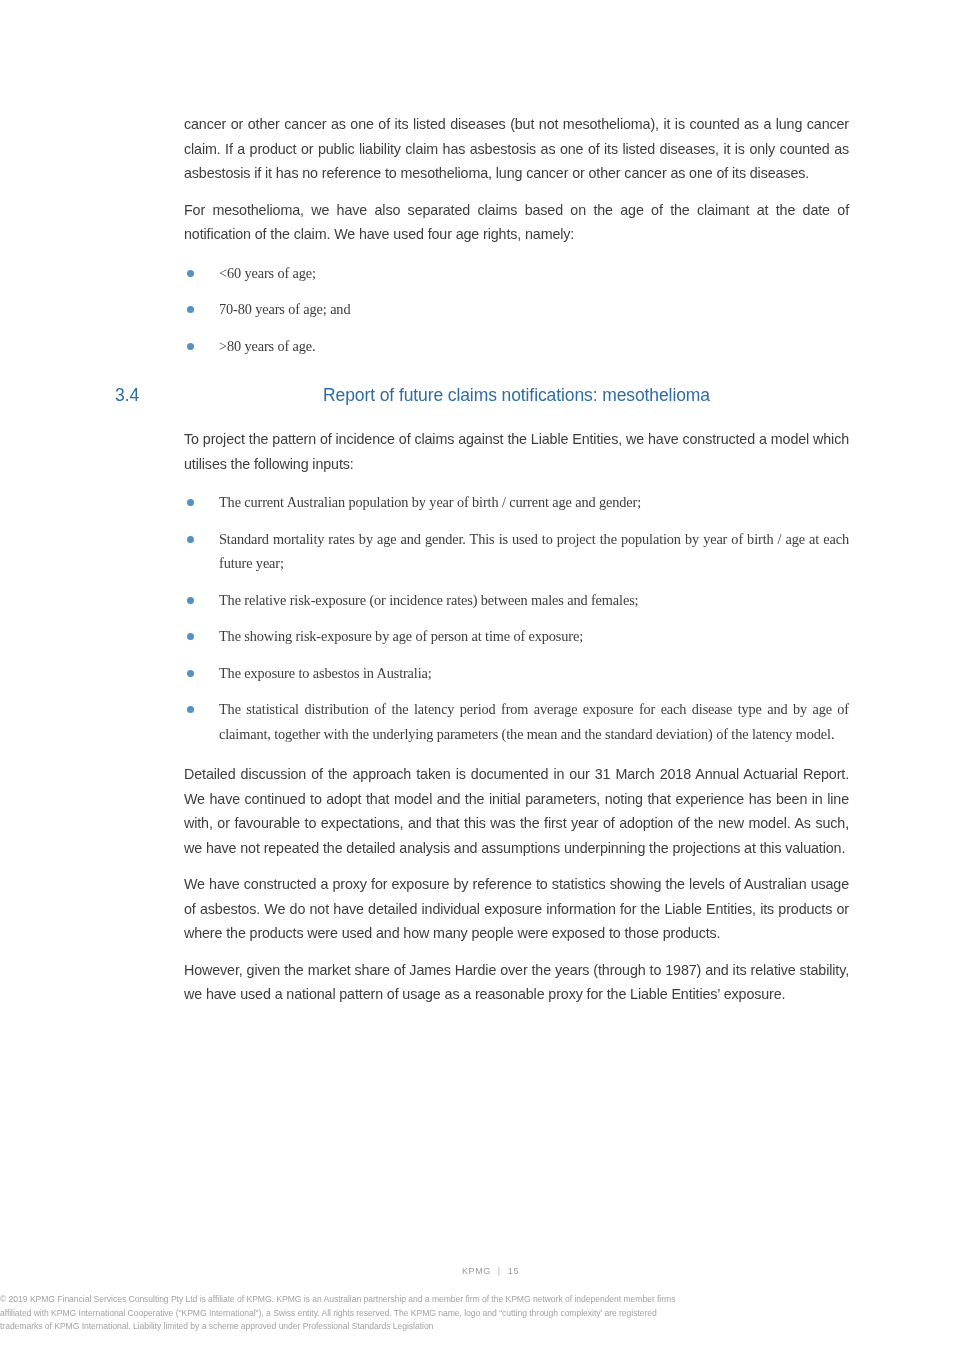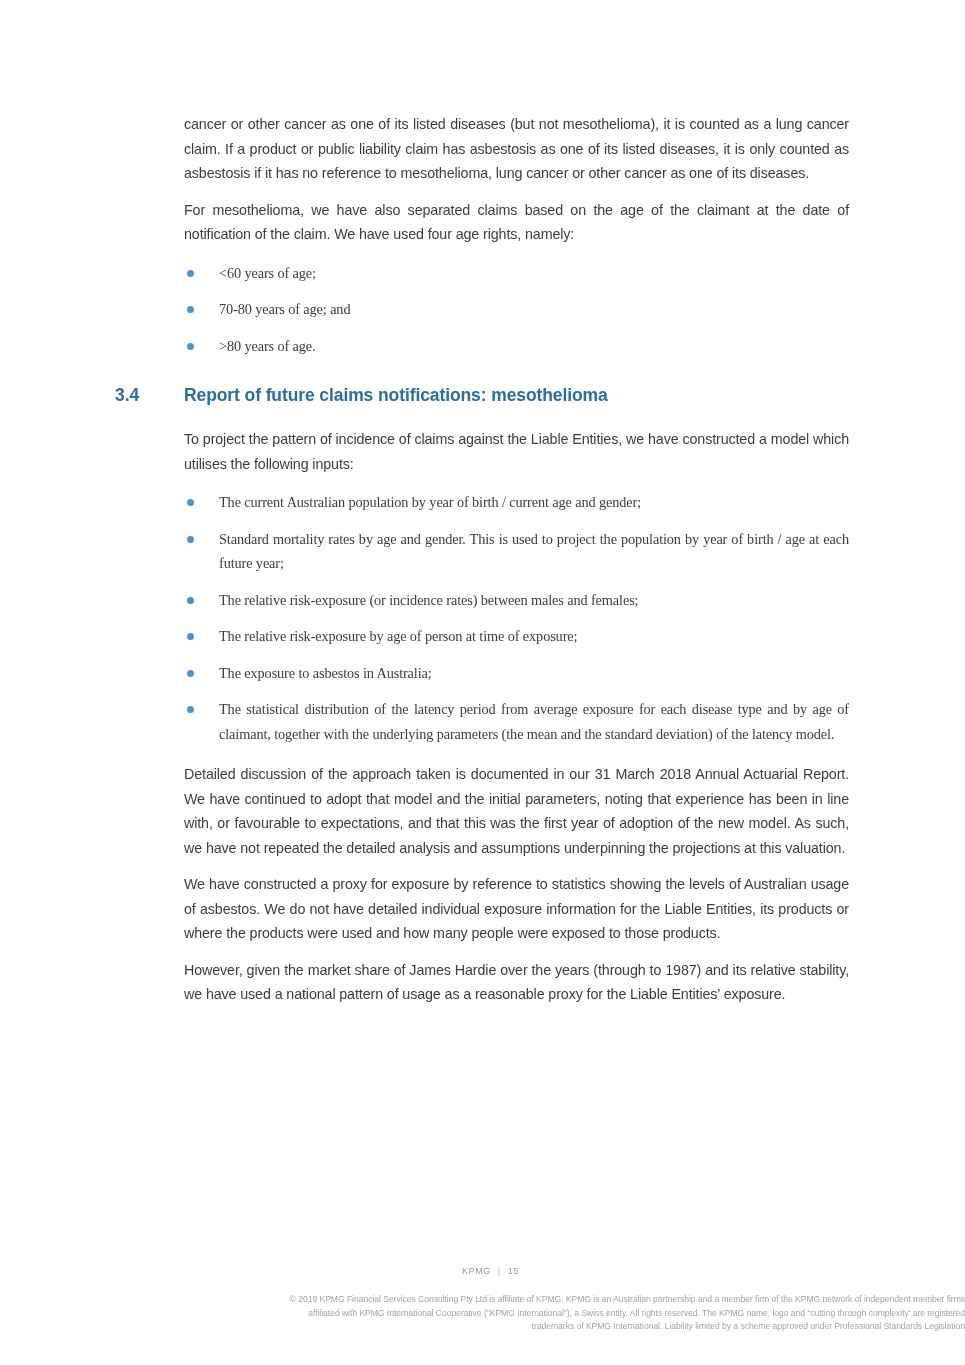--- a/index.html
+++ b/index.html
@@ -44,23 +44,24 @@
     width:7px;
     height:7px;
     border-radius:50%;
     background:#5191c6;
   }
   h2.section {
     position:relative;
     margin:26px 0 21px 0;
     font-size:17.5px;
     line-height:22px;
-    font-weight:700;
+    font-weight:400;
     color:#2e6da3;
     letter-spacing:-0.1px;
+    text-align:center;
   }
   h3.subsection {
     position:relative;
     margin:24px 0 15px 0;
     font-size:13.8px;
     line-height:18px;
     font-weight:400;
     color:#3fa2cb;
     letter-spacing:-0.1px;
   }
@@ -78,21 +79,21 @@
     font-size:9px;
     color:#9b9b9b;
     letter-spacing:0.6px;
   }
   .footer-pageno .sep { margin:0 7px; color:#b5b5b5; }
   .footer-legal {
     position:absolute;
     top:1293px;
     left:0;
     width:100%;
-    text-align:right;
+    text-align:left;
     font-size:8.6px;
     line-height:13.5px;
     color:#a3a3a3;
     letter-spacing:-0.05px;
   }
 </style>
 </head>
 <body>
 
 <div class="page">
@@ -112,21 +113,21 @@
       <span class="sec-num">3.4</span>
       <span>Report of future claims notifications: mesothelioma</span>
     </h2>
 
     <p>To project the pattern of incidence of claims against the Liable Entities, we have constructed a model which utilises the following inputs:</p>
 
     <ul class="bullets">
       <li><span class="dot"></span><span>The current Australian population by year of birth / current age and gender;</span></li>
       <li><span class="dot"></span><span>Standard mortality rates by age and gender. This is used to project the population by year of birth / age at each future year;</span></li>
       <li><span class="dot"></span><span>The relative risk-exposure (or incidence rates) between males and females;</span></li>
-      <li><span class="dot"></span><span>The relative risk-exposure by age of person at time of exposure;</span></li>
+      <li><span class="dot"></span><span>The showing risk-exposure by age of person at time of exposure;</span></li>
       <li><span class="dot"></span><span>The exposure to asbestos in Australia;</span></li>
       <li><span class="dot"></span><span>The statistical distribution of the latency period from average exposure for each disease type and by age of claimant, together with the underlying parameters (the mean and the standard deviation) of the latency model.</span></li>
     </ul>
 
     <p>Detailed discussion of the approach taken is documented in our 31 March 2018 Annual Actuarial Report. We have continued to adopt that model and the initial parameters, noting that experience has been in line with, or favourable to expectations, and that this was the first year of adoption of the new model. As such, we have not repeated the detailed analysis and assumptions underpinning the projections at this valuation.</p>
 
 
     <p>We have constructed a proxy for exposure by reference to statistics showing the levels of Australian usage of asbestos. We do not have detailed individual exposure information for the Liable Entities, its products or where the products were used and how many people were exposed to those products.</p>
 
     <p>However, given the market share of James Hardie over the years (through to 1987) and its relative stability, we have used a national pattern of usage as a reasonable proxy for the Liable Entities’ exposure.</p>

